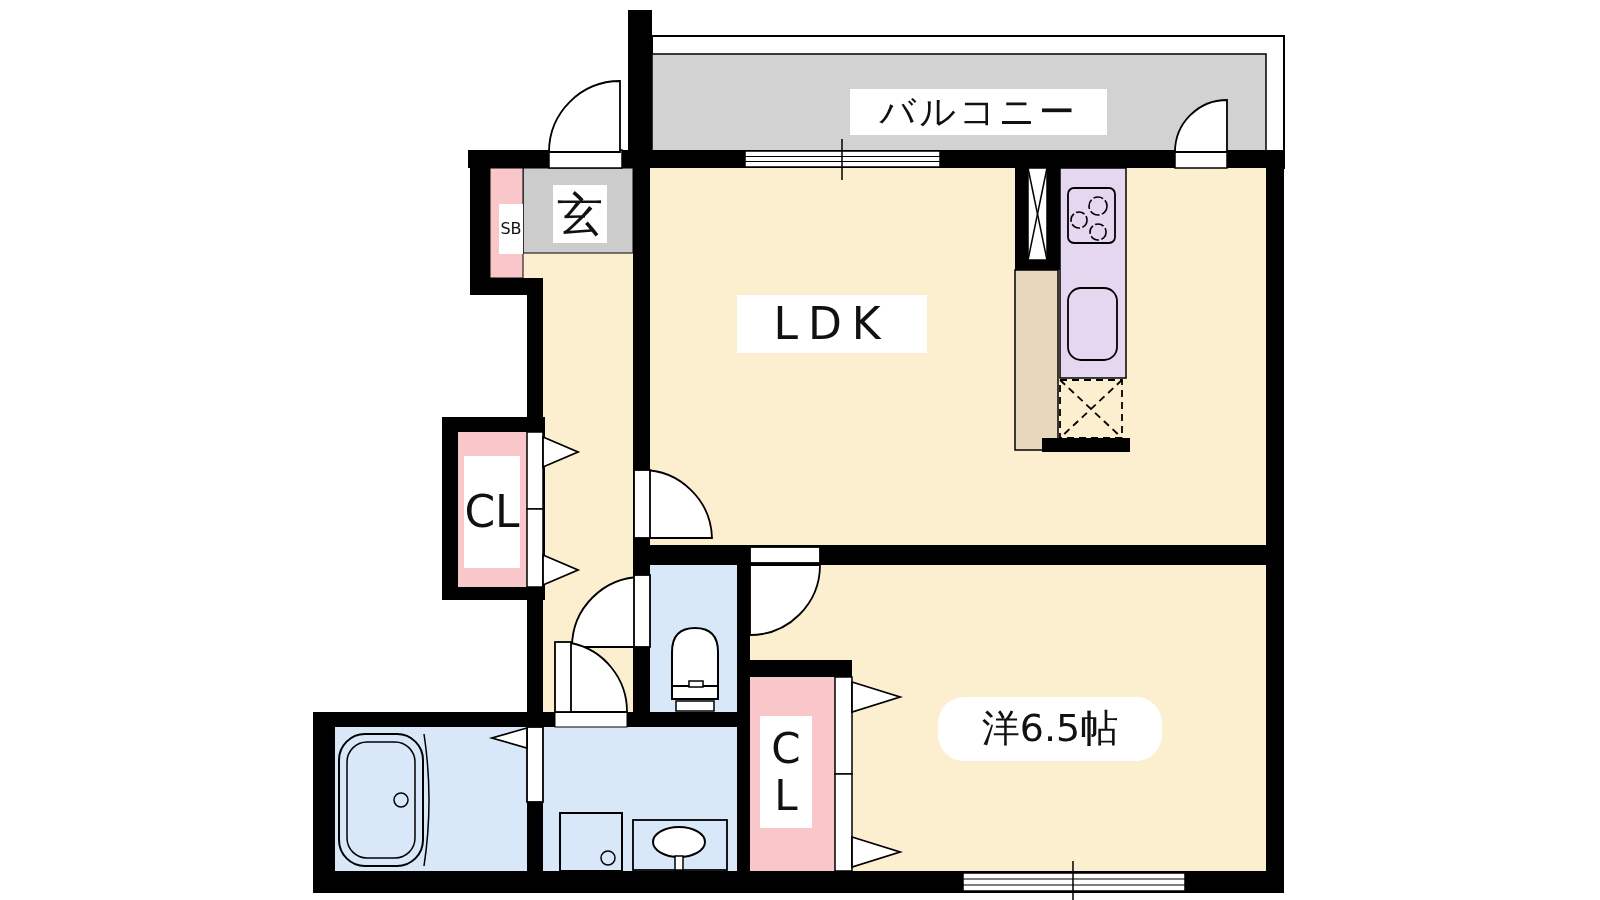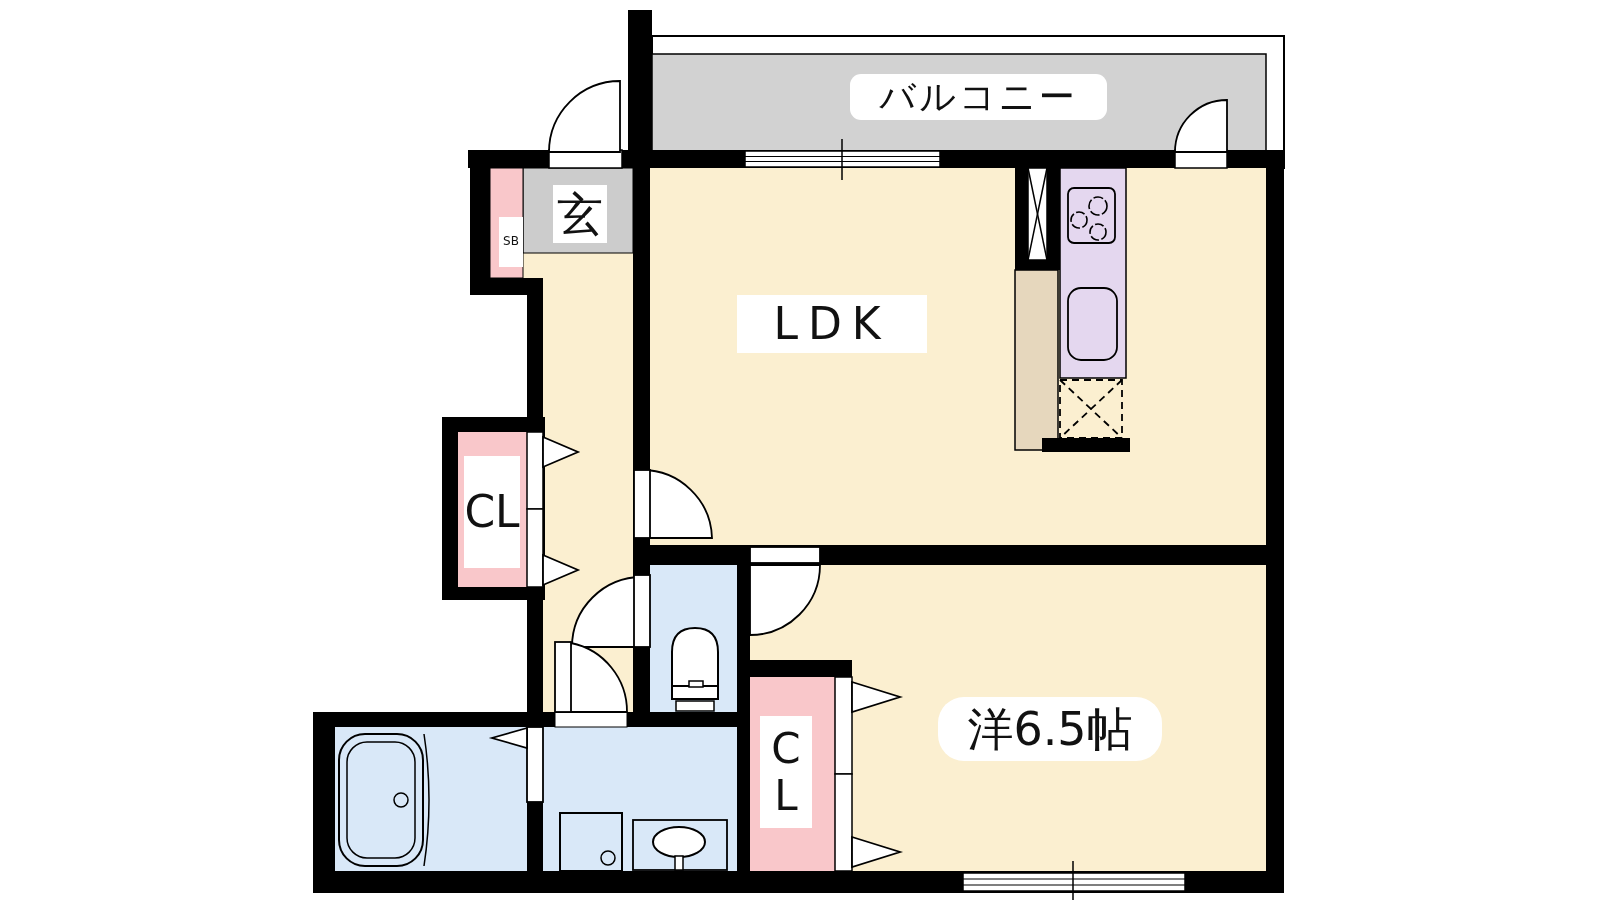--- a/index.html
+++ b/index.html
@@ -2,27 +2,27 @@
 <html style="--wall: #000000; --floor: #fbefd0; --genkan-gray: #cccccc; --balcony-gray: #d2d2d2; --closet-pink: #f9c7ca; --kitchen-purple: #e4d7ef; --water-blue: #d9e8f8; --counter-tan: #e6d7bd;"><head>
 <meta charset="utf-8">
 <style>
   html,body{margin:0;padding:0;background:#fff;}
   .plan{position:relative;width:1600px;height:900px;background:#fff;overflow:hidden;
         font-family:"DejaVu Sans","Liberation Sans",sans-serif;}
   .plan svg{position:absolute;left:0;top:0;}
   .lbl{position:absolute;background:#fff;color:#111;display:flex;align-items:center;
        justify-content:center;text-align:center;line-height:1.05;}
   .lbl.stack{word-break:break-all;line-height:1.12;}
-  .balcony-lbl{left:850px;top:74px;width:257px;height:46px;font-size:36px;letter-spacing:3px;border-radius:11px;}
+  .balcony-lbl{left:850px;top:89px;width:257px;height:46px;font-size:36px;letter-spacing:3px;}
   .genkan-lbl{left:553px;top:185px;width:54px;height:58px;font-size:46px;}
-  .sb-lbl{left:499px;top:204px;width:24px;height:50px;font-size:12px;line-height:1.3;margin-top:13px;}
+  .sb-lbl{left:499px;top:204px;width:24px;height:50px;font-size:16px;line-height:1.3;}
   .cl1-lbl{left:464px;top:456px;width:56px;height:112px;font-size:44px;}
   .ldk-lbl{left:737px;top:295px;width:190px;height:58px;font-size:44px;letter-spacing:10px;}
   .ldk-size-lbl{left:737px;top:353px;width:190px;height:62px;font-size:46px;}
-  .yo-lbl{left:938px;top:697px;width:224px;height:64px;font-size:46px;border-radius:26px;}
+  .yo-lbl{left:938px;top:697px;width:224px;height:64px;font-size:38px;border-radius:26px;}
   .cl2-lbl{left:760px;top:716px;width:52px;height:112px;font-size:42px;}
 </style>
 </head>
 <body>
 
 <div class="plan">
 <svg width="1600" height="900" viewBox="0 0 1600 900">
 
   <g>
     <rect x="652" y="36" width="632" height="132" fill="#ffffff" stroke="#000" stroke-width="2"></rect>

